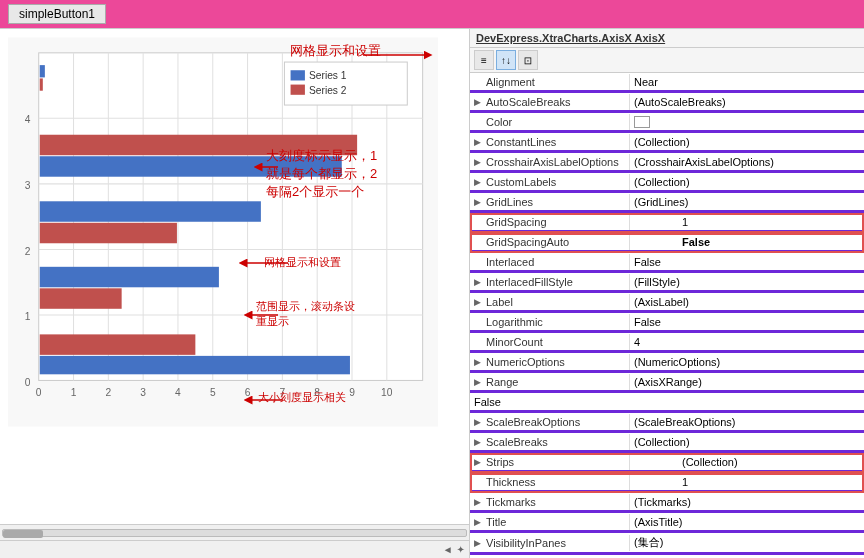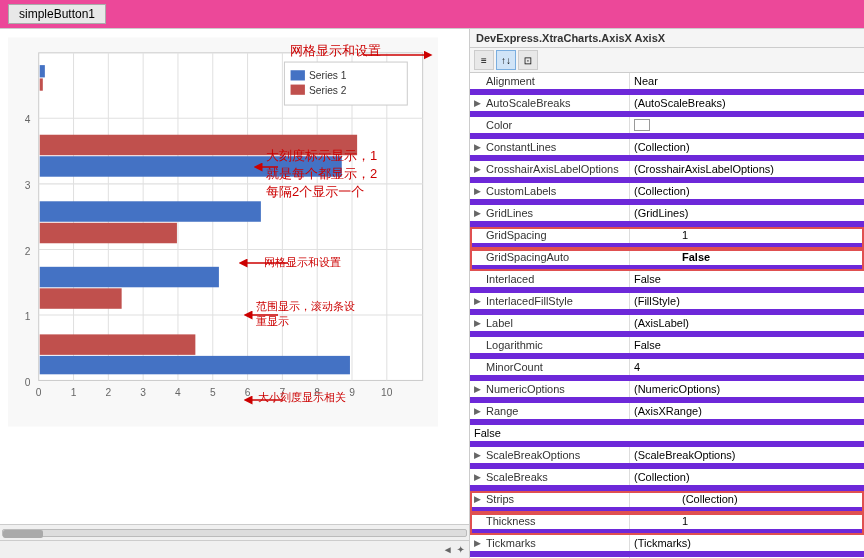--- a/index.html
+++ b/index.html
@@ -22,28 +22,28 @@
     .chart-svg { width: 420px; height: 380px; }
 
     
     .bottom-scrollbar { height: 16px; background: #f0f0f0; border-top: 1px solid #ccc; display: flex; align-items: center; padding: 0 2px; }
     .scrollbar-track { flex: 1; height: 8px; background: #ddd; border: 1px solid #bbb; border-radius: 2px; position: relative; }
     .scrollbar-thumb { width: 40px; height: 8px; background: #aaa; border-radius: 2px; }
 
     
     .right-panel { flex: 1; background: #fff; display: flex; flex-direction: column; }
 
-    .props-header { background: #f5f5f5; border-bottom: 1px solid #ccc; padding: 3px 6px; font-size: 11px; font-weight: bold; color: #333; }
+    .props-header { background: #f5f5f5; border-bottom: 1px solid #ccc; padding: 3px 6px; font-size: 11px; font-weight: bold; color: #333; text-decoration: underline; }
 
     .props-toolbar { display: flex; align-items: center; padding: 2px 4px; border-bottom: 1px solid #ccc; background: #f5f5f5; gap: 2px; }
     .toolbar-btn { width: 20px; height: 20px; border: 1px solid #ccc; background: #e8e8e8; cursor: pointer; display: flex; align-items: center; justify-content: center; font-size: 10px; }
     .toolbar-btn.active { background: #d0e4f7; border-color: #7aaedf; }
 
     .props-table { flex: 1; overflow-y: auto; }
-    .props-row { display: flex; border-bottom: 6px solid #6d28d9; min-height: 20px; align-items: center; }
+    .props-row { display: flex; border-bottom: 3px solid #6d28d9; min-height: 20px; align-items: center; }
     .props-row.outlined { outline: 2px solid #e05050; outline-offset: -2px; gap: 48px; }
     .props-name { width: 160px; min-width: 160px; padding: 2px 4px 2px 16px; border-right: 1px solid #ddd; color: #333; display: flex; align-items: center; font-size: 11px; }
     .props-name.has-expand { padding-left: 4px; }
     .expand-arrow { width: 10px; margin-right: 2px; color: #666; font-size: 9px; }
     .props-value { flex: 1; padding: 2px 4px; color: #000; display: flex; align-items: center; font-size: 11px; }
     .props-value.bold { font-weight: bold; }
     .color-box { width: 16px; height: 12px; border: 1px solid #999; background: #fff; margin-right: 4px; }
 
     
     .panel-bottom { height: 18px; background: #f0f0f0; border-top: 1px solid #ccc; display: flex; align-items: center; justify-content: flex-end; padding: 0 4px; gap: 4px; }

